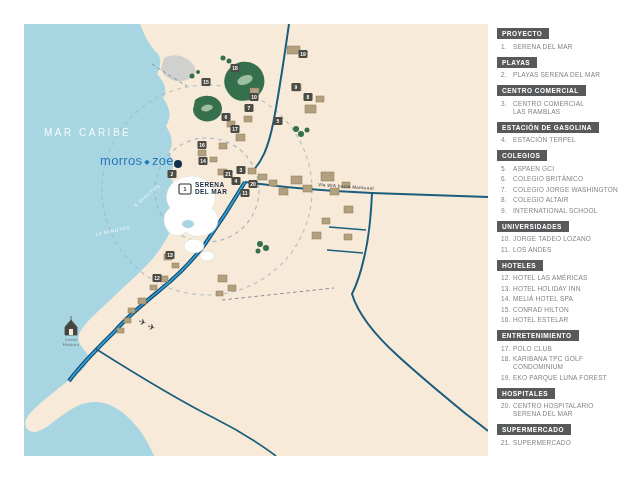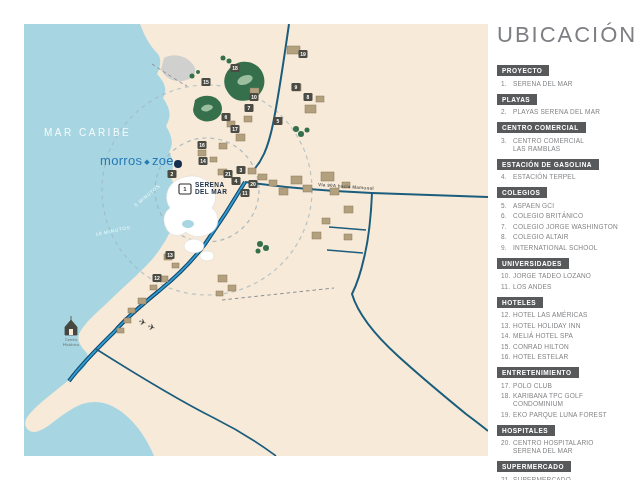--- a/index.html
+++ b/index.html
@@ -263,21 +263,20 @@
         </g>
         <g class="mk" transform="translate(204,150)">
           <rect x="-4.5" y="-4" width="9" height="8" rx="1.2"></rect>
           <text y="2">21</text>
         </g>
       </g>
 </svg>
 </div>
 
 <div id="legend">
-  <h1>UBICACIÓN</h1>
   <div id="legend-sections">
       <div class="lg-sec"><div class="lg-bar">PROYECTO</div><div class="lg-item">
           <span class="lg-num">1.</span>
           <span class="lg-label">SERENA DEL MAR</span>
         </div></div>
       <div class="lg-sec"><div class="lg-bar">PLAYAS</div><div class="lg-item">
           <span class="lg-num">2.</span>
           <span class="lg-label">PLAYAS SERENA DEL MAR</span>
         </div></div>
       <div class="lg-sec"><div class="lg-bar">CENTRO COMERCIAL</div><div class="lg-item">

